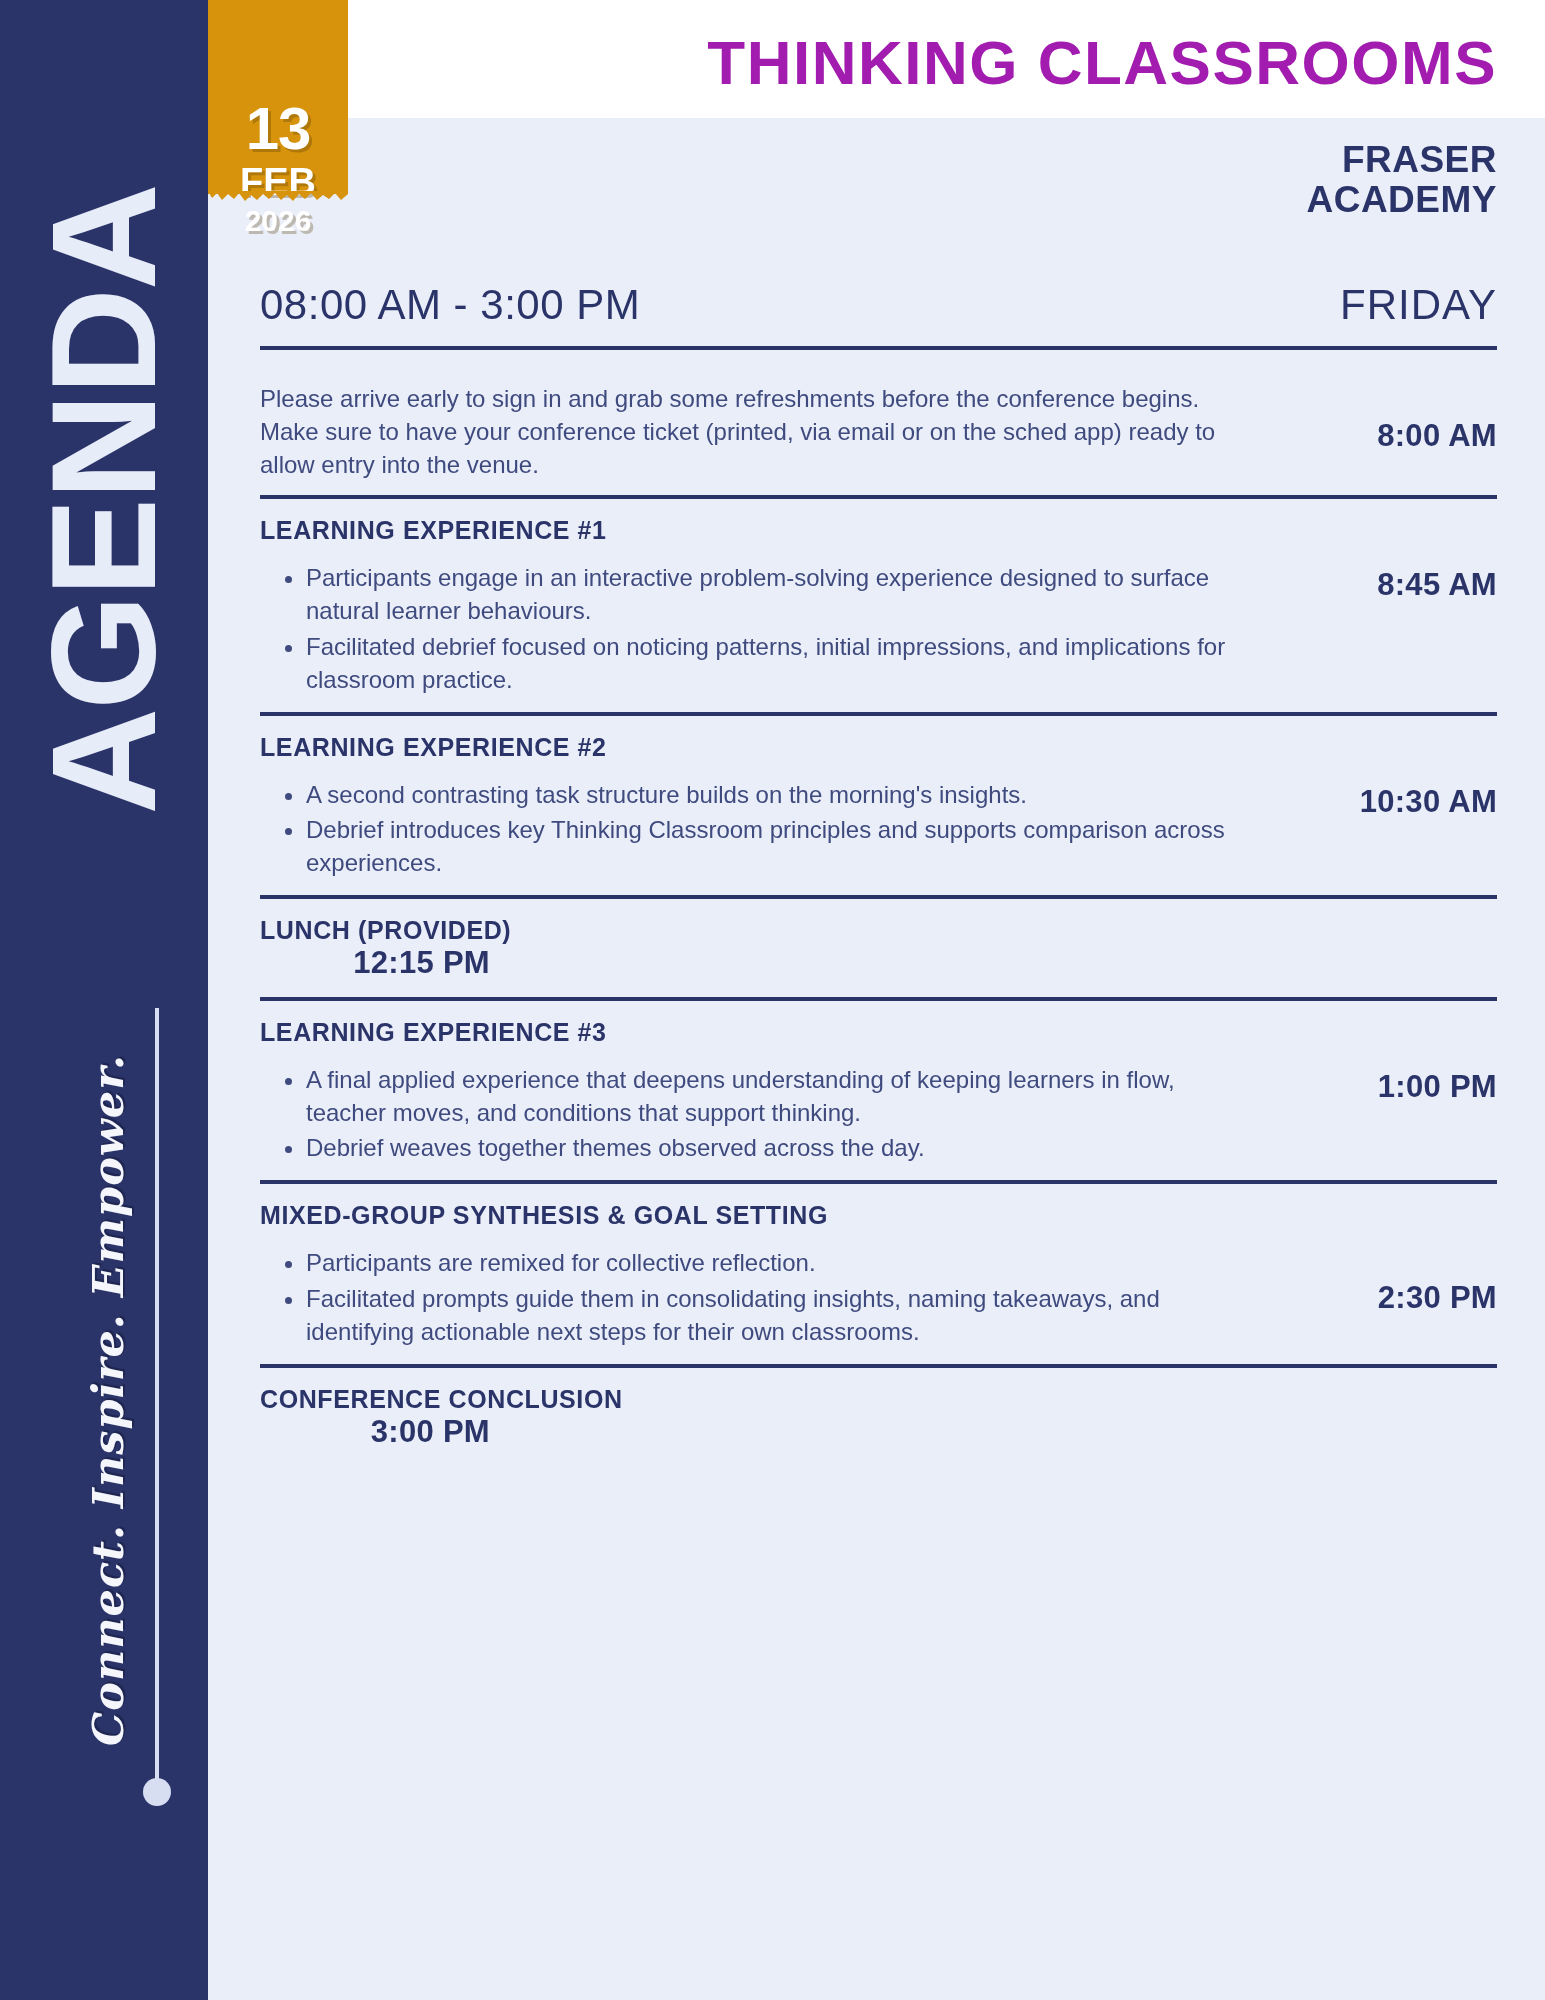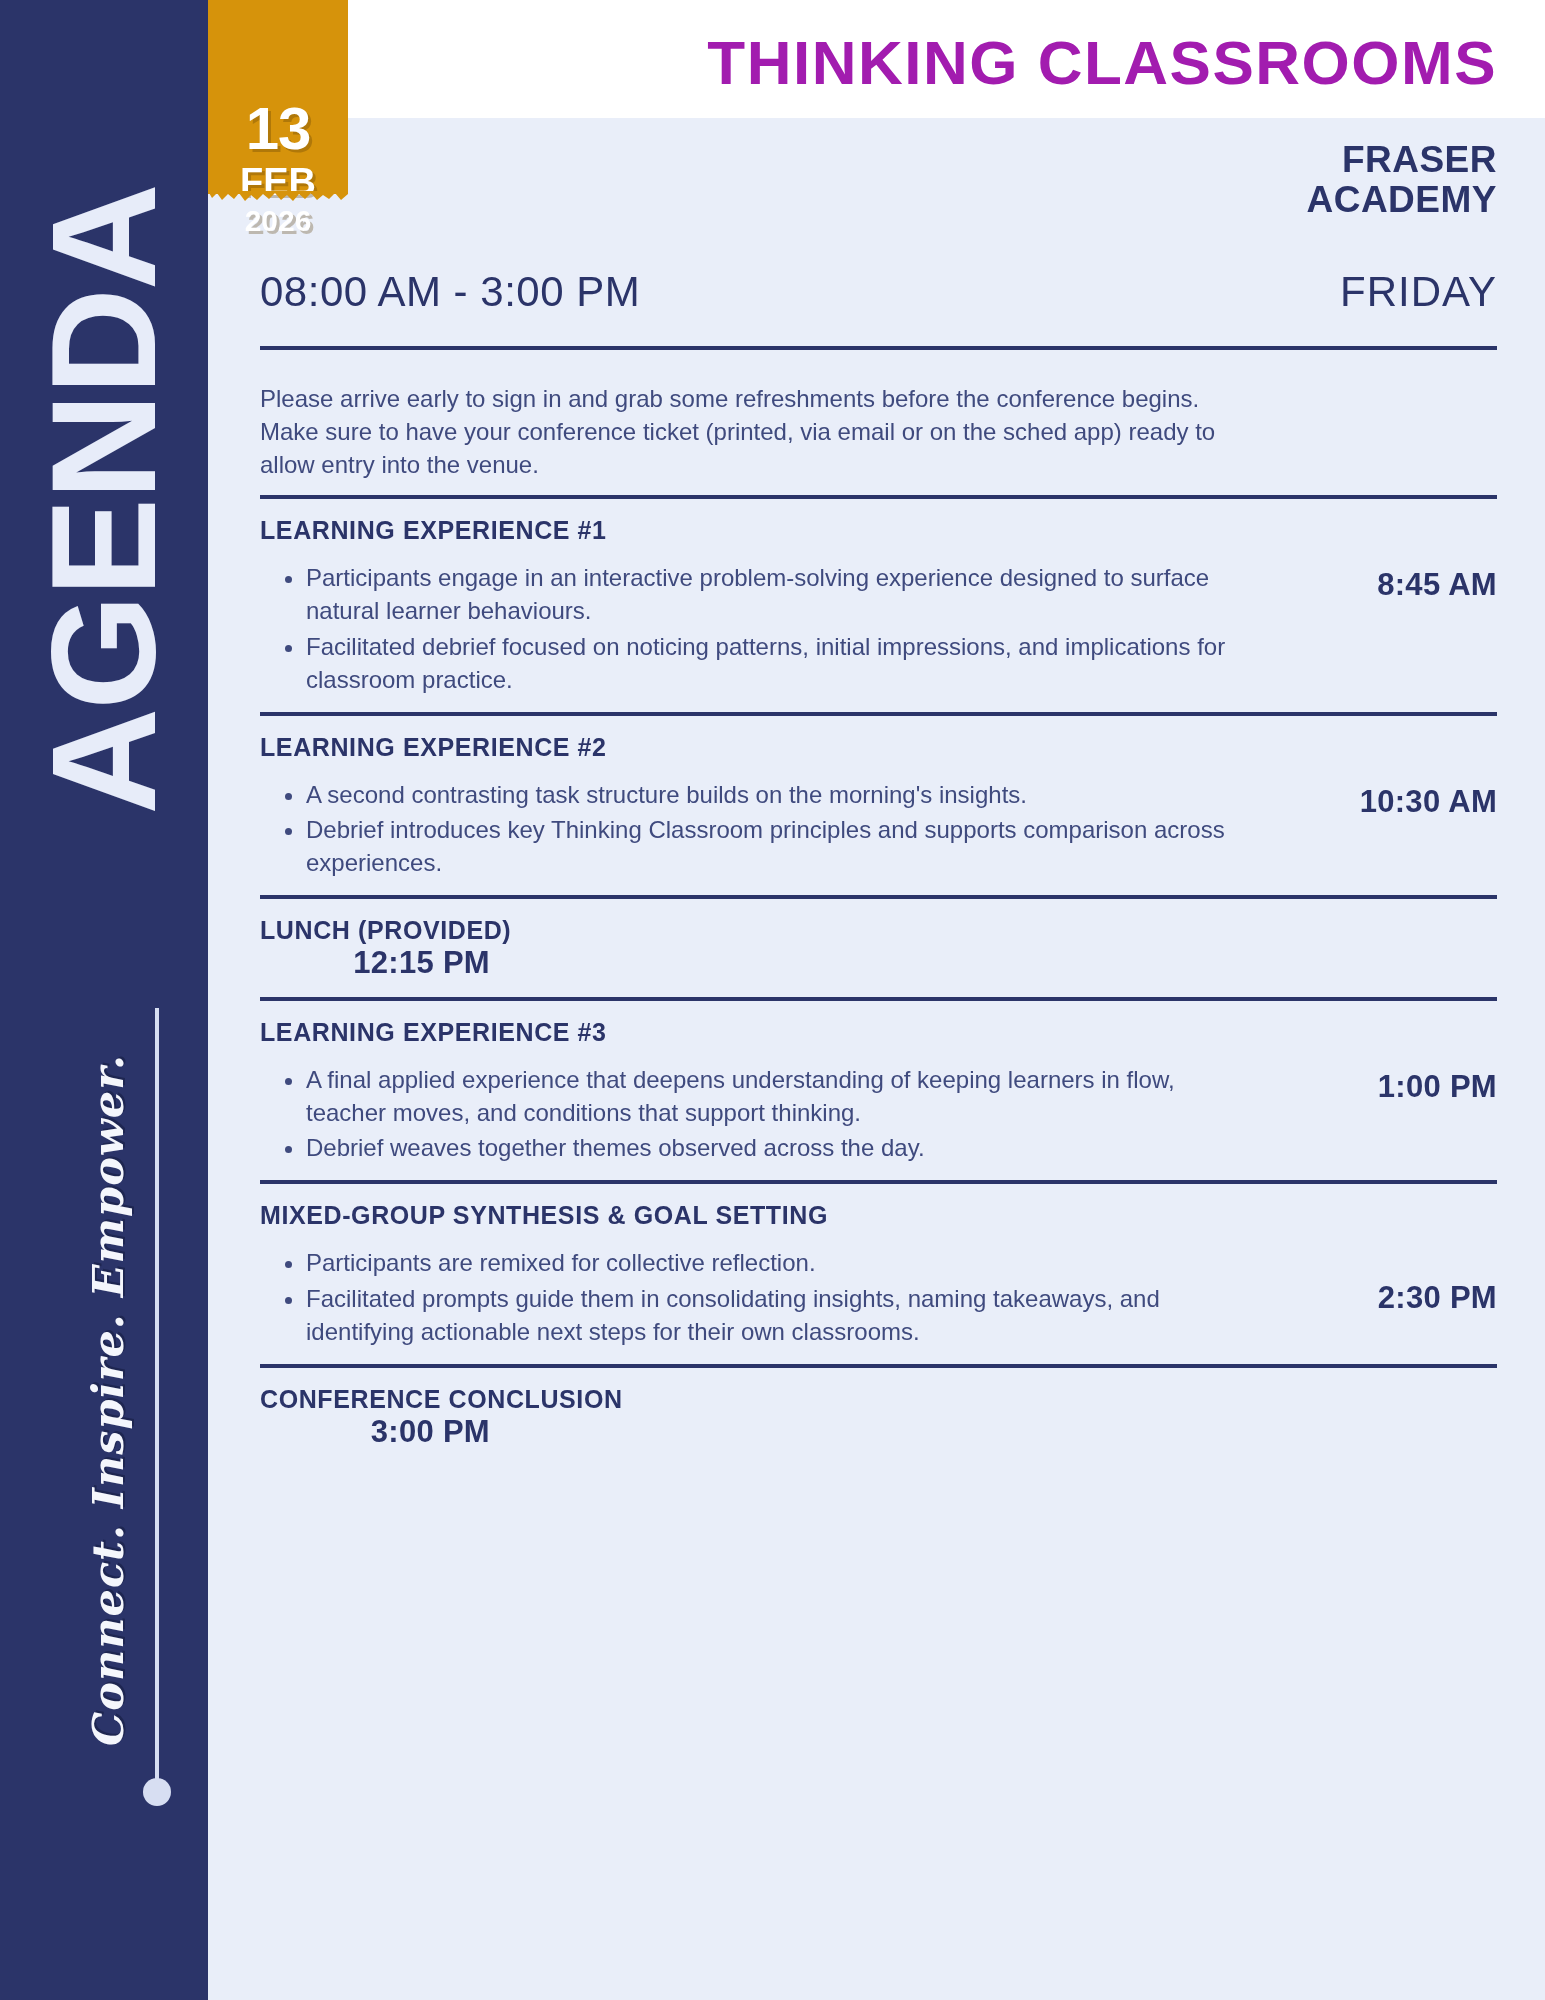--- a/index.html
+++ b/index.html
@@ -178,20 +178,21 @@
     top: 150px;
     display: flex;
     justify-content: space-between;
     align-items: baseline;
     color: #2b3469;
   }
   .meta-time {
     font-size: 42px;
     font-weight: 400;
     letter-spacing: 0.5px;
+    margin-top: 13px;
   }
   .meta-day {
     font-size: 42px;
     font-weight: 400;
     letter-spacing: 1px;
   }
 
   
   .agenda-list {
     position: absolute;
@@ -284,20 +285,21 @@
     <div class="meta-row">
       <div class="meta-time">08:00 AM - 3:00 PM</div>
       <div class="meta-day">FRIDAY</div>
     </div>
 
     <div class="agenda-list">
         <div class="agenda-item">
           <div class="item-main">
             <div class="item-desc">Please arrive early to sign in and grab some refreshments before the conference begins.  Make sure to have your conference ticket (printed, via email or on the sched app) ready to allow entry into the venue.</div>
           </div>
+          <div class="item-time time-pad-1">8:00 AM</div>
         </div>
         <div class="agenda-item">
           <div class="item-main">
             <div class="item-title">LEARNING EXPERIENCE #1</div>
             <ul class="item-bullets">
               <li>Participants engage in an interactive problem-solving experience designed to surface natural learner behaviours.</li>
               <li>Facilitated debrief focused on noticing patterns, initial impressions, and implications for classroom practice.</li>
             </ul>
           </div>
           <div class="item-time time-pad-1">8:45 AM</div>

